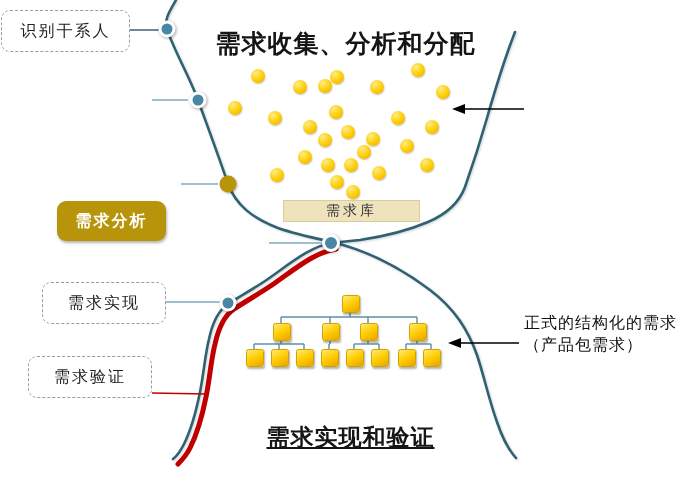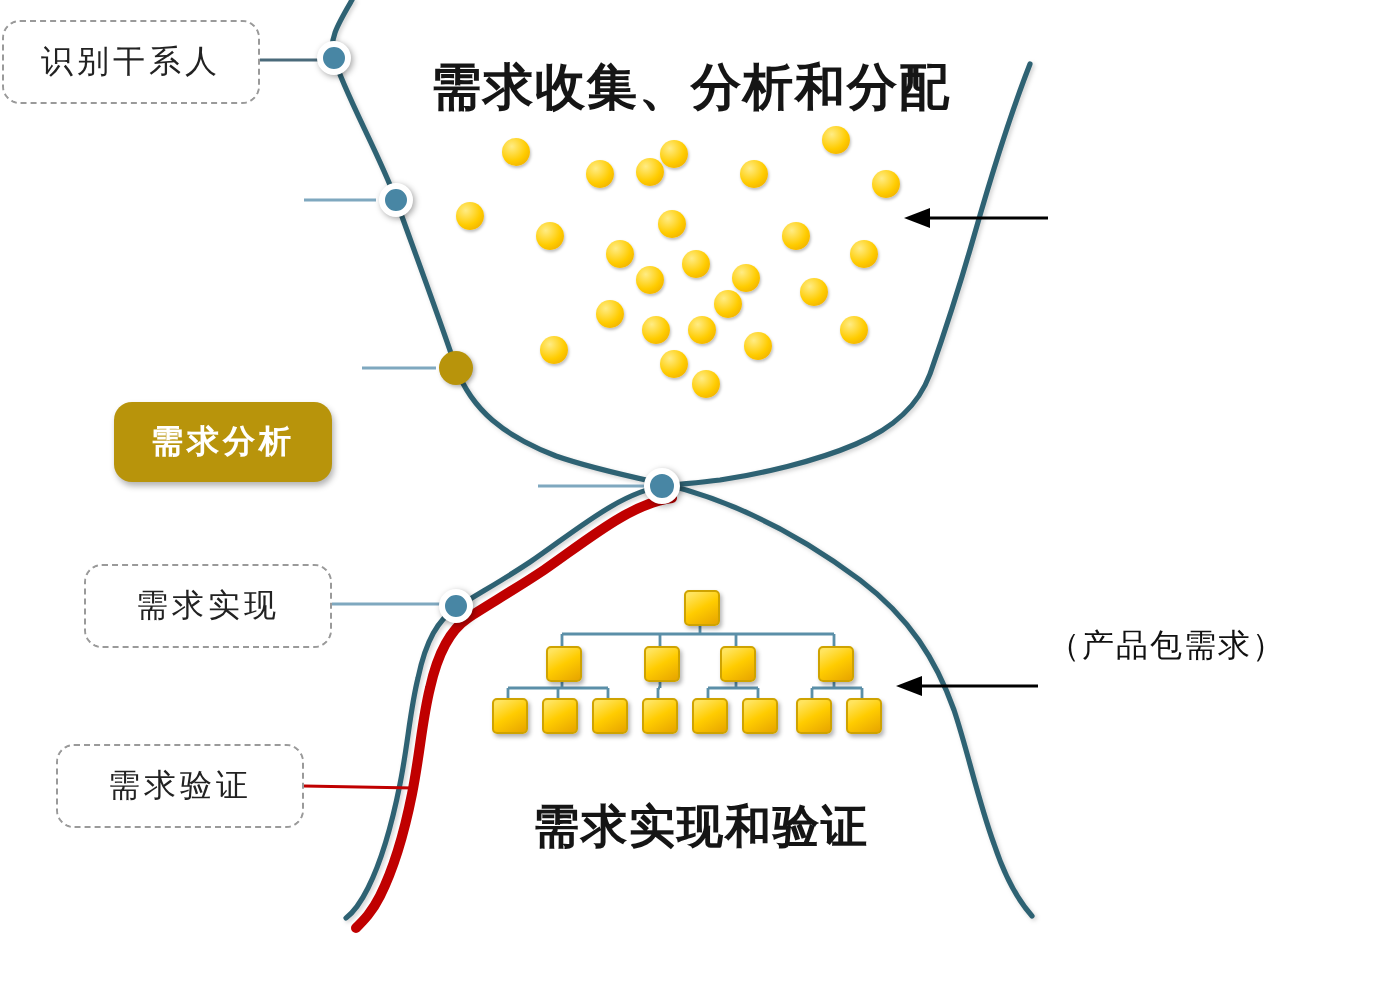--- a/index.html
+++ b/index.html
@@ -116,29 +116,31 @@
       <line class="arrow-line" x1="524" y1="109" x2="463" y2="109"></line>
       <polygon class="arrow-head" points="452,109 465,104 465,114"></polygon>
     </g>
     <g>
       <line class="arrow-line" x1="519" y1="343" x2="459" y2="343"></line>
       <polygon class="arrow-head" points="448,343 461,338 461,348"></polygon>
     </g>
   </svg>
 
   <div class="title" style="left:178px;top:27px;width:335px;font-size:25px;font-family:Liberation Serif, serif;">需求收集、分析和分配</div>
-  <div class="title" style="left:193px;top:398px;width:315px;font-size:23px;">需求实现和验证</div>
+  <div class="title" style="left:193px;top:422px;width:315px;font-size:23px;text-decoration:underline;">需求实现和验证</div>
 
   <div class="stage dashed" style="left:1px;top:10px;width:127px;">识别干系人</div>
   <div class="stage gold-box" style="left:57px;top:164px;width:109px;margin-top:37px;">需求分析</div>
   <div class="stage dashed" style="left:42px;top:282px;width:122px;">需求实现</div>
-  <div class="stage dashed" style="left:28px;top:372px;width:122px;">需求验证</div>
+  <div class="stage dashed" style="left:28px;top:356px;width:122px;">需求验证</div>
 
+  <div class="repo" style="left:283px;top:200px;width:135px;height:20px;">需求库</div>
 
   <div class="annot" style="left:524px;top:312px;">
+    <span>正式的结构化的需求</span>
     <span>（产品包需求）</span>
   </div>
 
   <div id="diagram-layer">
       <div class="dot" style="left: 251px; top: 69px;"></div>
       <div class="dot" style="left: 293px; top: 80px;"></div>
       <div class="dot" style="left: 318px; top: 79px;"></div>
       <div class="dot" style="left: 330px; top: 70px;"></div>
       <div class="dot" style="left: 370px; top: 80px;"></div>
       <div class="dot" style="left: 411px; top: 63px;"></div>

